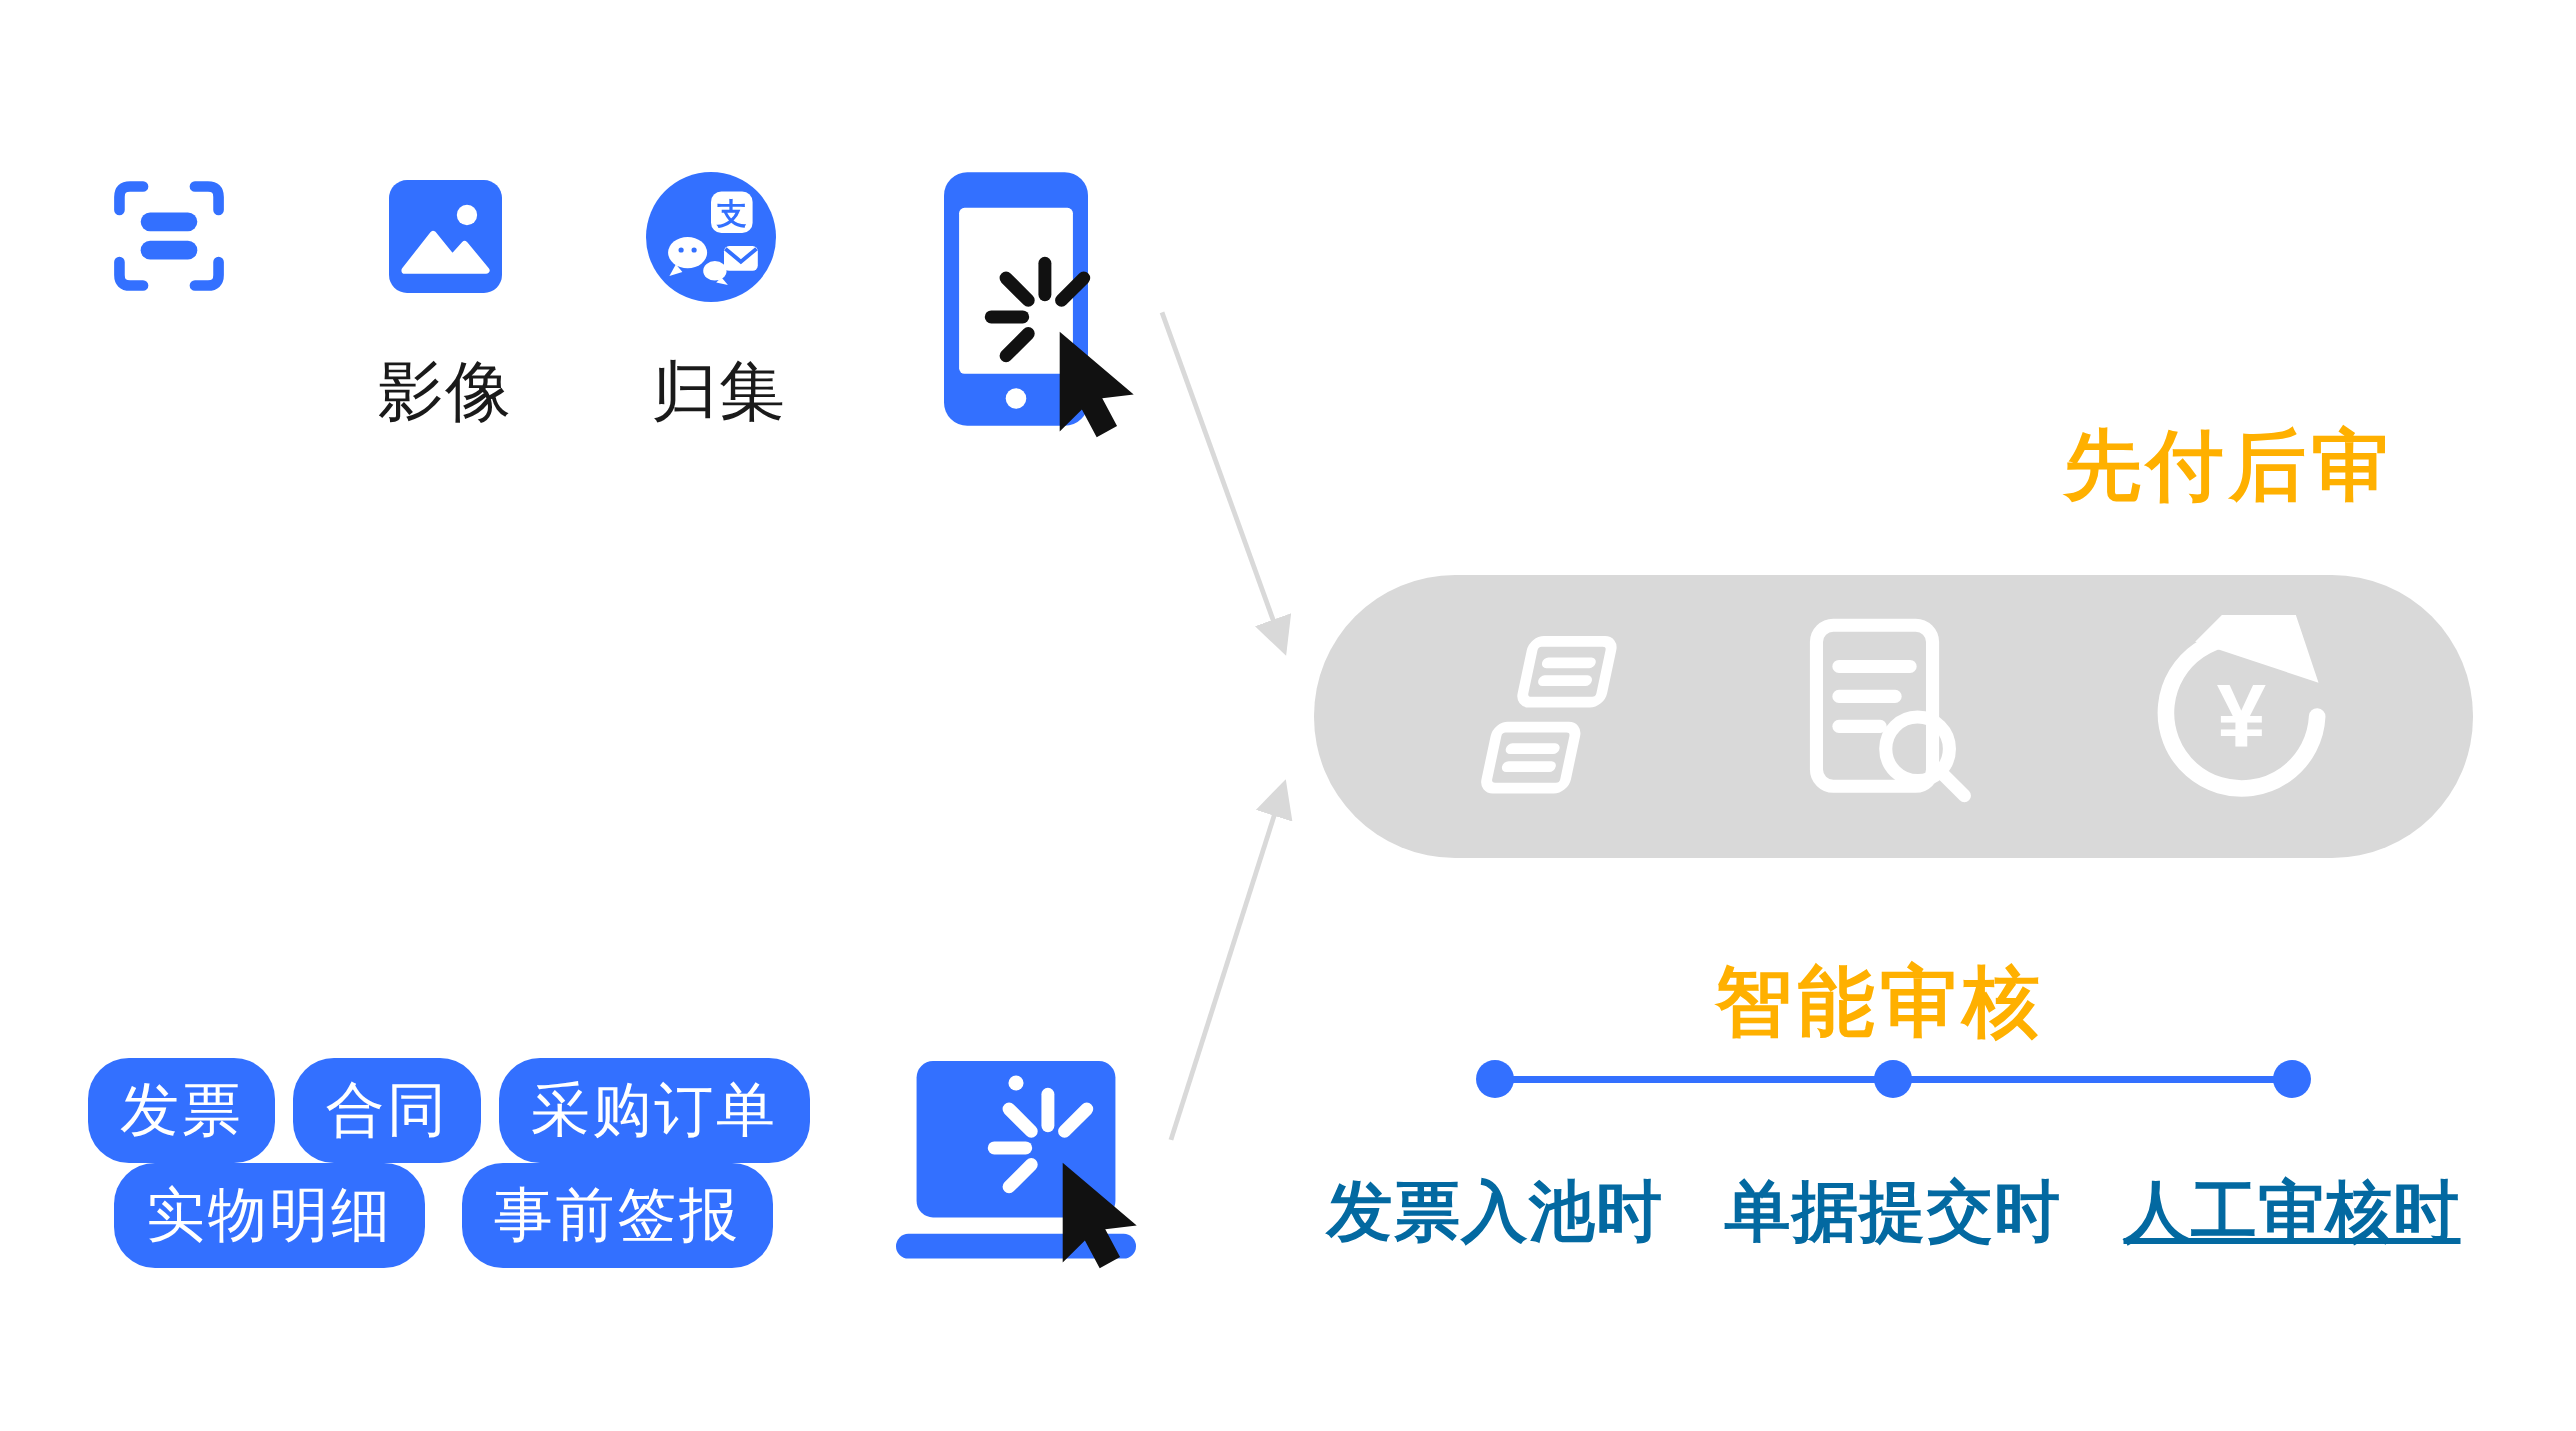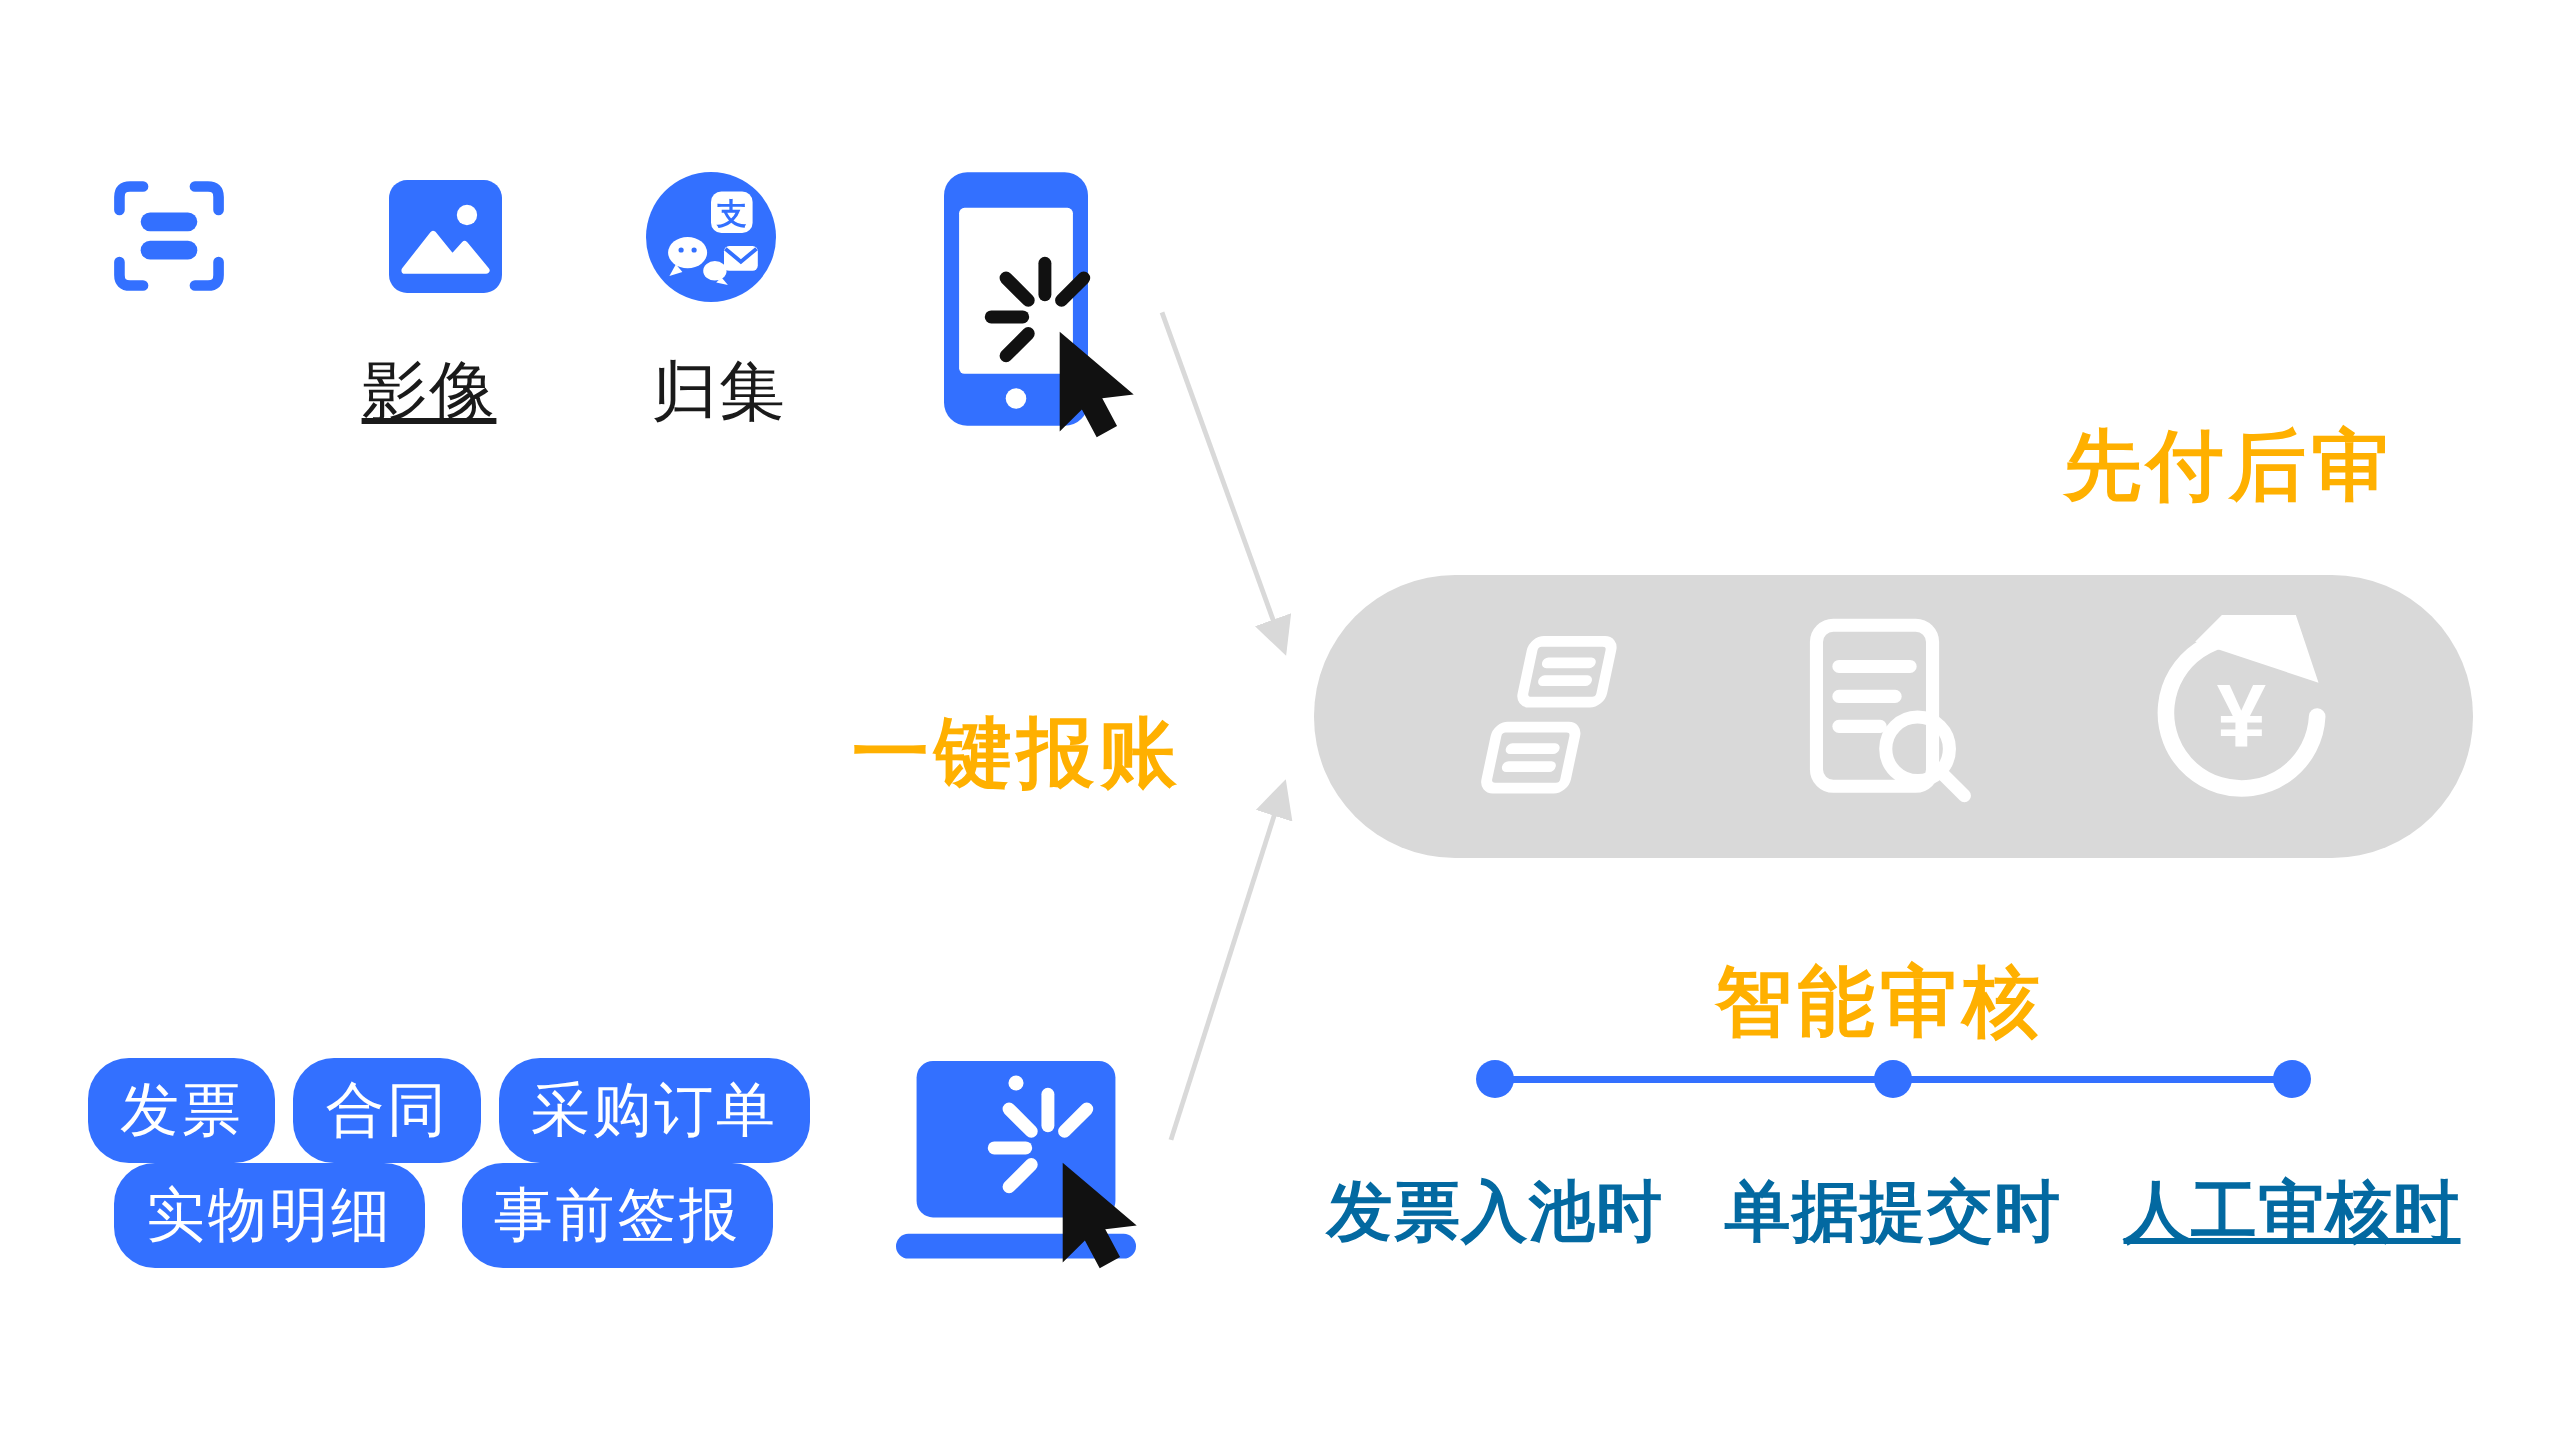--- a/index.html
+++ b/index.html
@@ -108,21 +108,21 @@
     </g>
     <rect x="26" y="30" width="48" height="16" rx="8" fill="#3370FF"></rect>
     <rect x="26" y="54" width="48" height="16" rx="8" fill="#3370FF"></rect>
   </svg>
 
   <svg class="src-icon" style="left:387px;top:180px;" width="117" height="113" viewBox="0 0 100 100">
     <rect width="100" height="100" rx="16" fill="#3370FF"></rect>
     <circle cx="69" cy="31" r="9" fill="#ffffff"></circle>
     <path d="M 14 80 L 39 48 L 56 69 L 67 57 L 86 80 Z" fill="#ffffff" stroke="#ffffff" stroke-width="6" stroke-linejoin="round"></path>
   </svg>
-  <div class="src-label" style="left:326px;top:347px;text-decoration:underline;">影像</div>
+  <div class="src-label" style="left:342px;top:347px;">影像</div>
 
   <svg class="src-icon" style="left:646px;top:172px;" width="130" height="130" viewBox="0 0 100 100">
     <circle cx="50" cy="50" r="50" fill="#3370FF"></circle>
     <rect x="50" y="15" width="32" height="32" rx="8" fill="#ffffff"></rect>
     <text x="66" y="40" font-size="23" font-weight="bold" fill="#3370FF" text-anchor="middle" font-family="Liberation Sans, sans-serif">支</text>
     <g>
       <ellipse cx="32" cy="62" rx="15" ry="12" fill="#ffffff"></ellipse>
       <path d="M 23 71 l -5 9 10 -3 z" fill="#ffffff"></path>
       <circle cx="27" cy="60" r="2" fill="#3370FF"></circle>
       <circle cx="37" cy="60" r="2" fill="#3370FF"></circle>
@@ -145,21 +145,20 @@
     <g stroke="#111111" stroke-width="7" stroke-linecap="round">
       <line x1="34" y1="22" x2="34" y2="5"></line>
       <line x1="25" y1="25" x2="13" y2="13"></line>
       <line x1="22" y1="34" x2="5" y2="34"></line>
       <line x1="25" y1="43" x2="13" y2="55"></line>
       <line x1="43" y1="25" x2="55" y2="13"></line>
     </g>
     <polygon points="42,42 42,96 54,84 62,99 73,93 65,78 82,76" fill="#111111"></polygon>
   </svg>
 
-  <div class="accent" style="left:852px;top:702px;">一键报账</div>
   <div class="accent" style="left:2064px;top:415px;">先付后审</div>
 
   <div class="pill">
     <svg width="179" height="199" viewBox="0 0 100 100">
       <g fill="none" stroke="#ffffff" stroke-width="6" stroke-linecap="round" transform="skewX(-12) translate(12 0)">
         <rect x="40" y="8" width="44" height="34" rx="5"></rect>
         <line x1="50" y1="20" x2="74" y2="20"></line>
         <line x1="50" y1="30" x2="74" y2="30"></line>
         <rect x="30" y="56" width="44" height="34" rx="5"></rect>
         <line x1="40" y1="68" x2="64" y2="68"></line>

